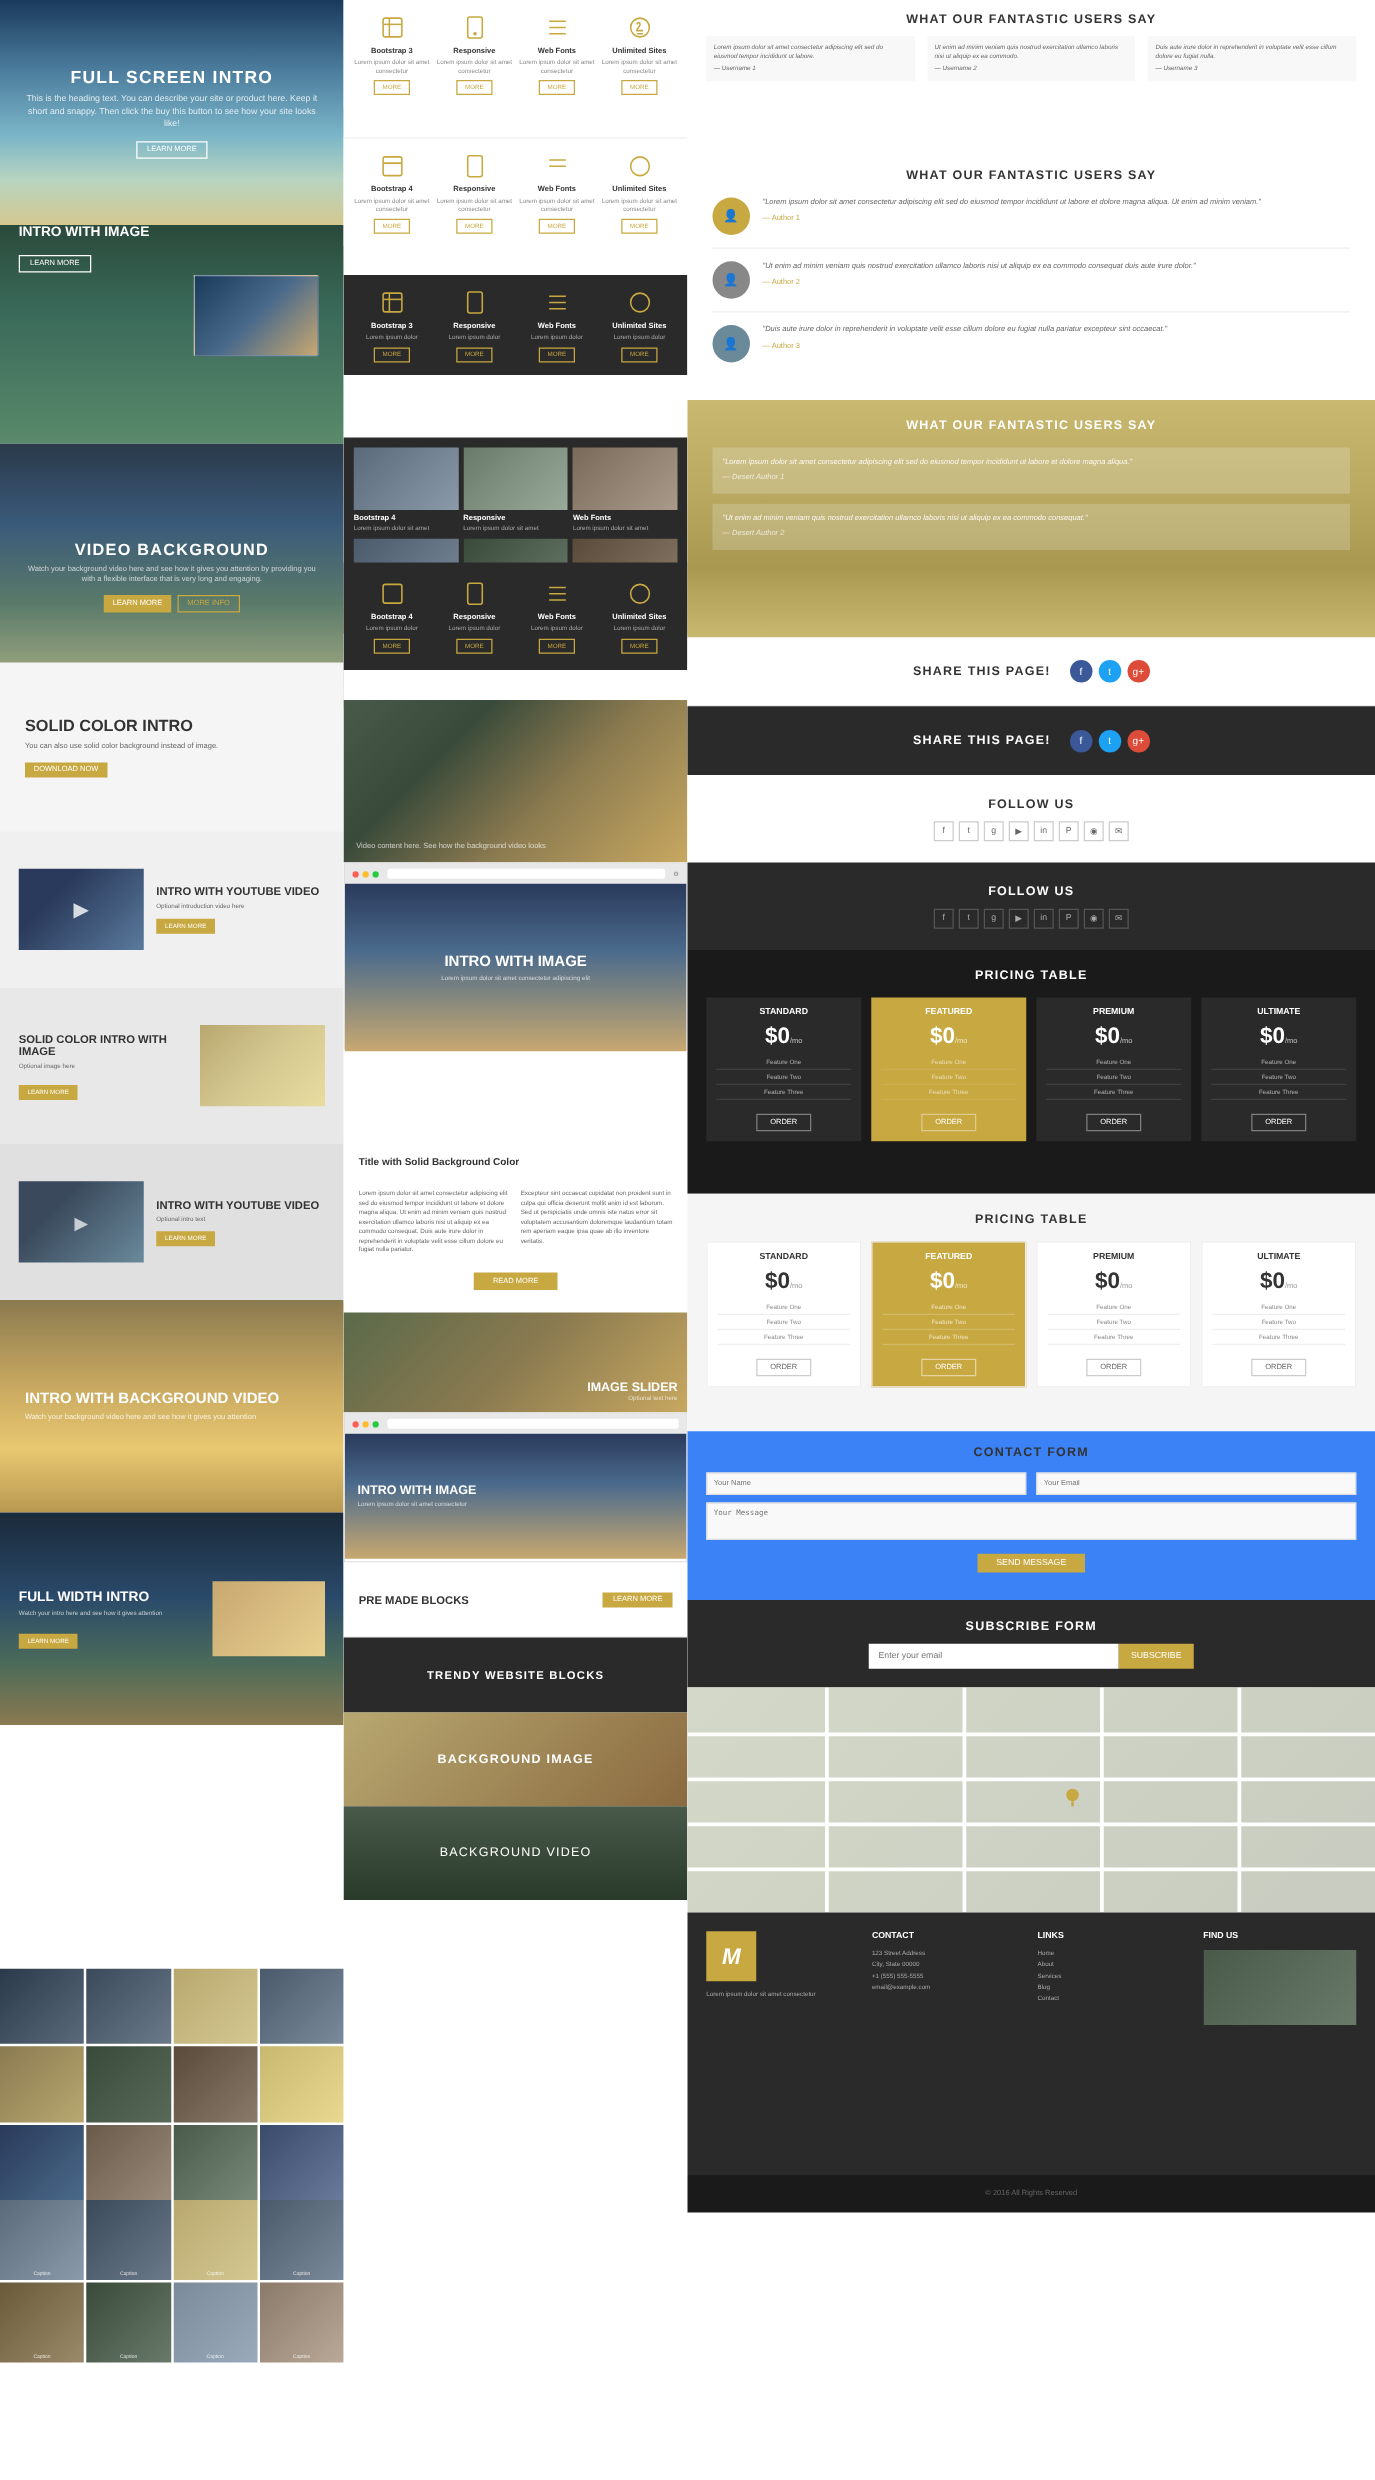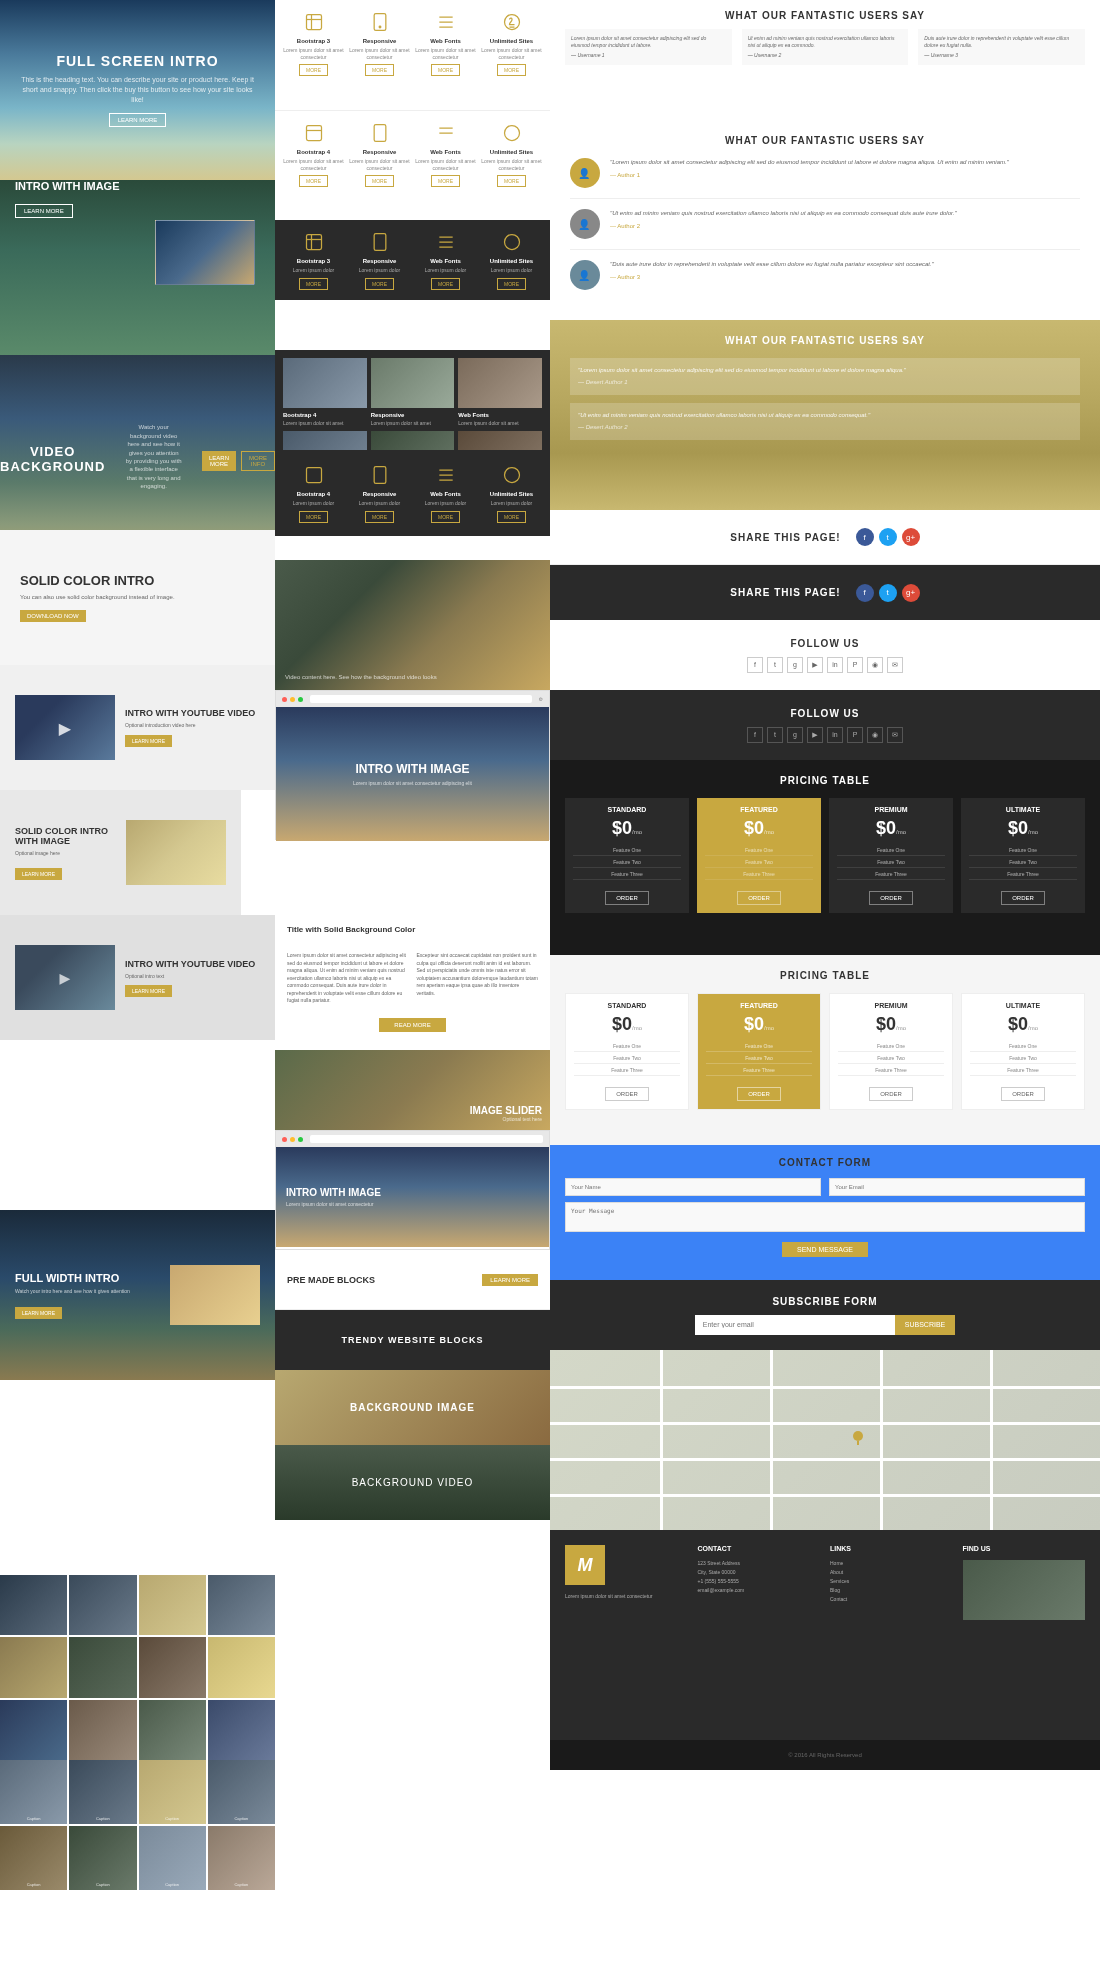--- a/index.html
+++ b/index.html
@@ -82,21 +82,21 @@
       top: 40px;
     }
 
     
     .video-background {
       position: absolute;
       top: 355px; left: 0;
       width: 275px; height: 212px;
       background: linear-gradient(180deg, #2a3a4a 0%, #3a5a7a 30%, #5a7a6a 60%, #8a9a7a 80%, #b8a870 100%);
       display: flex;
-      flex-direction: row;
+      flex-direction: column;
       align-items: center;
       justify-content: center;
     }
     .video-background h3 {
       color: #fff;
       font-size: 13px;
       font-weight: bold;
       letter-spacing: 1px;
       text-align: center;
       margin-bottom: 5px;
@@ -187,21 +187,21 @@
     .youtube-text p {
       font-size: 5px;
       color: #666;
       line-height: 1.4;
     }
 
     
     .solid-color-image {
       position: absolute;
       top: 790px; left: 0;
-      width: 241px; height: 125px;
+      width: 275px; height: 125px;
       background: #e8e8e8;
       display: flex;
       align-items: center;
       padding: 10px 15px;
       gap: 10px;
     }
     .solid-img-text h4 {
       font-size: 9px;
       font-weight: bold;
       color: #333;
@@ -1362,20 +1362,24 @@
 
   <div class="intro-youtube2">
     <div class="youtube-thumb2"></div>
     <div class="youtube2-text">
       <h4>INTRO WITH YOUTUBE VIDEO</h4>
       <p>Optional intro text</p>
       <button class="btn-gold" style="margin-top:5px;font-size:5px;">LEARN MORE</button>
     </div>
   </div>
 
+  <div class="intro-bg-video">
+    <h3>INTRO WITH BACKGROUND VIDEO</h3>
+    <p>Watch your background video here and see how it gives you attention</p>
+  </div>
 
   <div class="full-width-intro">
     <div class="full-width-text">
       <h3>FULL WIDTH INTRO</h3>
       <p>Watch your intro here and see how it gives attention</p>
       <button class="btn-gold" style="font-size:5px;">LEARN MORE</button>
     </div>
     <div class="full-width-thumb"></div>
   </div>
 

